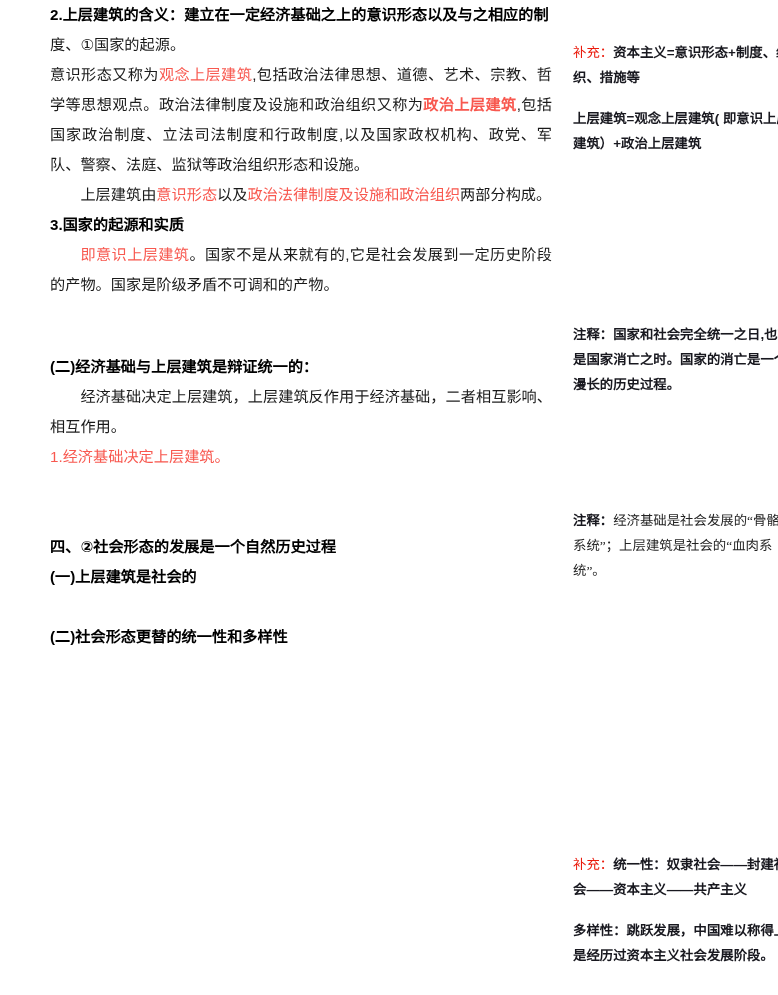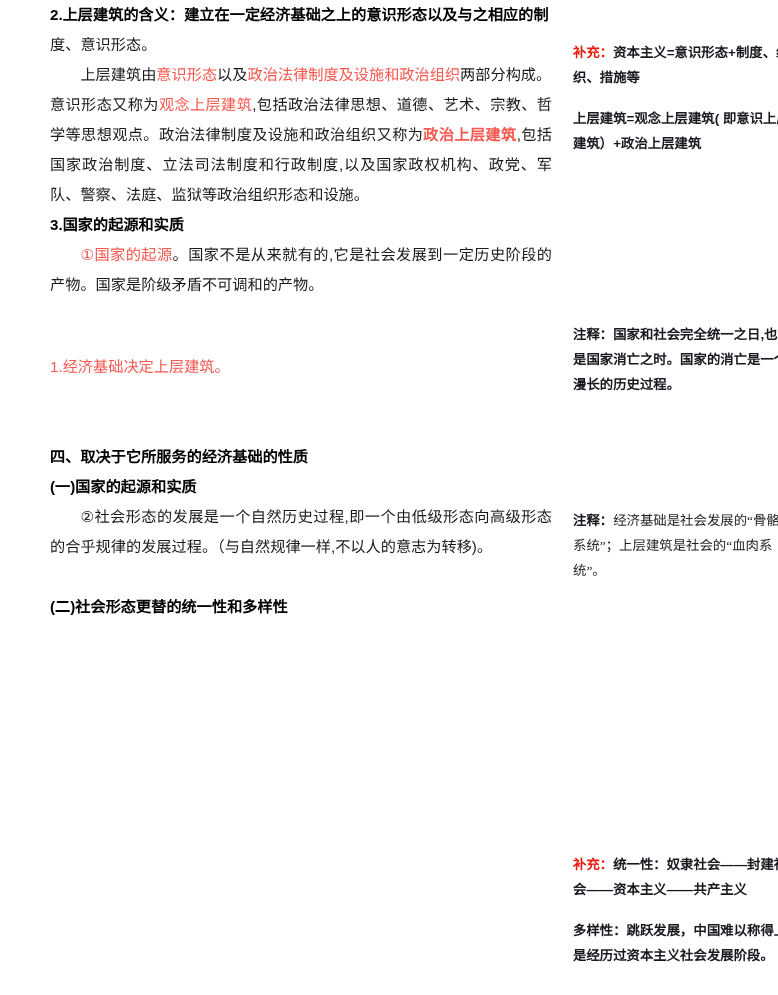--- a/index.html
+++ b/index.html
@@ -73,58 +73,59 @@
   .note {
     position: absolute;
     width: 220px;
     font-size: 13.4px;
     line-height: 25px;
     color: #18181f;
     font-weight: bold;
   }
   .note .note-label {
     color: #ea1b0c;
-    font-weight: bold;
+    font-weight: normal;
   }
   .note-light {
     font-weight: normal;
     color: #232323;
   }
   .note-light .note-label { font-weight: bold; color: #18181f; }
   .note p { margin: 0; }
   .note .gap { height: 16px; }
 </style>
 </head>
 <body>
 
 <div id="page">
 
   <div id="main-column">
 
     <div class="heading"><span>2.上层建筑的含义</span><span>：</span><span class="bold">建立在一定经济基础之上的意识形态以及与之相应的制</span></div>
-    <div class="para">度、意识形态。</div>
+    <div class="para">度、①国家的起源。</div>
+
+    <div class="para"><span>意识形态又称为</span><span class="red">观念上层建筑</span><span>,包括政治法律思想、道德、艺术、宗教、哲学等思想观点。政治法律制度及设施和政治组织又称为</span><span class="red-bold">政治上层建筑</span><span>,包括国家政治制度、立法司法制度和行政制度,以及国家政权机构、政党、军队、警察、法庭、监狱等政治组织形态和设施。</span></div>
 
     <div class="para indent"><span>上层建筑由</span><span class="red">意识形态</span><span>以及</span><span class="red">政治法律制度及设施和政治组织</span><span>两部分构成。</span></div>
 
-    <div class="para"><span>意识形态又称为</span><span class="red">观念上层建筑</span><span>,包括政治法律思想、道德、艺术、宗教、哲学等思想观点。政治法律制度及设施和政治组织又称为</span><span class="red-bold">政治上层建筑</span><span>,包括国家政治制度、立法司法制度和行政制度,以及国家政权机构、政党、军队、警察、法庭、监狱等政治组织形态和设施。</span></div>
-
     <div class="heading">3.国家的起源和实质</div>
 
-    <div class="para indent"><span class="red">①国家的起源</span><span>。国家不是从来就有的,它是社会发展到一定历史阶段的产物。国家是阶级矛盾不可调和的产物。</span></div>
+    <div class="para indent"><span class="red">即意识上层建筑</span><span>。国家不是从来就有的,它是社会发展到一定历史阶段的产物。国家是阶级矛盾不可调和的产物。</span></div>
 
 
     <div class="spacer-52"></div>
 
+    <div class="heading">(二)经济基础与上层建筑是辩证统一的：</div>
+    <div class="para indent">经济基础决定上层建筑，上层建筑反作用于经济基础，二者相互影响、相互作用。</div>
     <div class="para"><span class="red">1.经济基础决定上层建筑。</span></div>
 
     <div class="spacer-60"></div>
 
-    <div class="heading">四、取决于它所服务的经济基础的性质</div>
-    <div class="heading">(一)国家的起源和实质</div>
-    <div class="para indent">②社会形态的发展是一个自然历史过程,即一个由低级形态向高级形态的合乎规律的发展过程。（与自然规律一样,不以人的意志为转移)。</div>
+    <div class="heading">四、②社会形态的发展是一个自然历史过程</div>
+    <div class="heading">(一)上层建筑是社会的</div>
 
     <div class="spacer-30"></div>
 
     <div class="heading">(二)社会形态更替的统一性和多样性</div>
   </div>
 
   <div id="margin-column">
 
     <div class="note" style="top:40px;">
       <p><span class="note-label">补充：</span><span>资本主义=意识形态+制度、组织、措施等</span></p>

